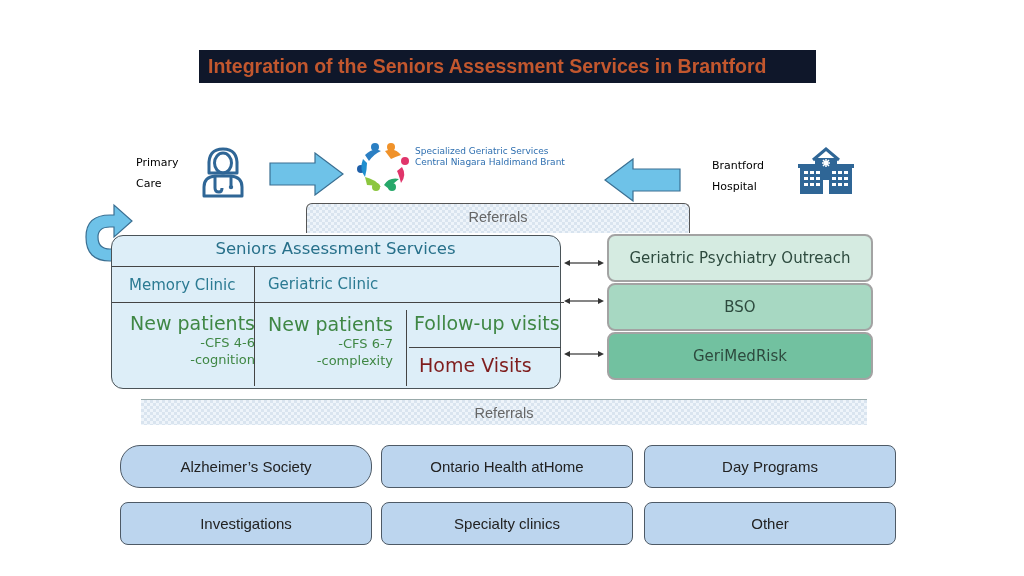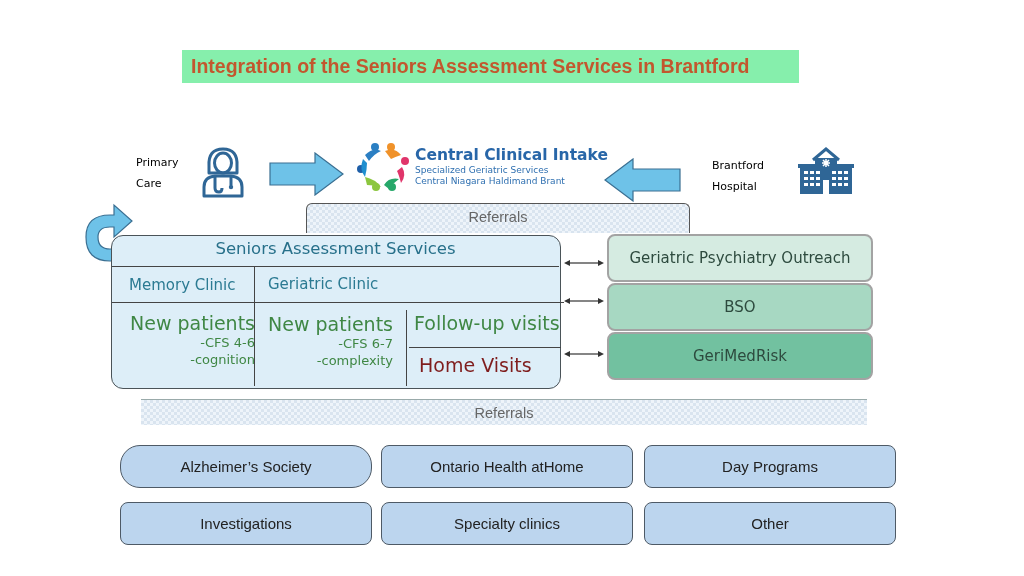--- a/index.html
+++ b/index.html
@@ -1,20 +1,20 @@
 <!DOCTYPE html>
 <html><head>
 <meta charset="utf-8">
 <style>
   html, body { margin:0; padding:0; }
   body { width:1024px; height:576px; background:#ffffff; position:relative; overflow:hidden;
          font-family:"DejaVu Sans", sans-serif; }
   .abs { position:absolute; }
 
-  .title-bar { left:182px; top:50px; width:617px; height:33px; background:#86efac; }
+  .title-bar { left:199px; top:50px; width:617px; height:33px; background:#0f172a; }
   .title-text { left:0; top:0; width:100%; height:100%; display:flex; align-items:center; padding-left:9px;
                 box-sizing:border-box; color:#c2572e; font-family:"Liberation Sans", sans-serif; font-weight:bold; font-size:19.5px; }
 
   .node-label { color:#000000; font-size:11px; line-height:21px; }
 
   .hatch { background-color:#eef4fa;
            background-image:
              linear-gradient(45deg, #d9e4ef 25%, transparent 25%, transparent 75%, #d9e4ef 75%),
              linear-gradient(45deg, #d9e4ef 25%, transparent 25%, transparent 75%, #d9e4ef 75%);
            background-size:6px 6px; background-position:0 0, 3px 3px; }
@@ -78,21 +78,20 @@
   <circle cx="50" cy="20" r="4" fill="#e0356a"></circle>
   <path d="M47 26 Q52 34 46 42 Q44 34 42 30 Z" fill="#e0356a"></path>
   <circle cx="37" cy="46" r="4" fill="#27a86a"></circle>
   <path d="M29 44 Q34 36 44 38 Q38 42 34 48 Z" fill="#27a86a"></path>
   <circle cx="21" cy="46" r="4" fill="#8cc63f"></circle>
   <path d="M10 36 Q20 38 26 46 Q18 44 12 44 Z" fill="#8cc63f"></path>
   <circle cx="6" cy="28" r="4" fill="#1f5fa8"></circle>
   <path d="M8 18 Q4 28 10 36 Q12 28 12 22 Z" fill="#1f8fd0"></path>
 </svg>
 <div class="abs" style="left:415px;top:146px;">
-  <div style="color:#2866a8;font-weight:bold;font-size:15.5px;line-height:19px;">Central Clinical Intake</div>
   <div style="color:#2e6fb0;font-size:9px;line-height:11px;">Specialized Geriatric Services</div>
   <div style="color:#2e6fb0;font-size:9px;line-height:11px;">Central Niagara Haldimand Brant</div>
 </div>
 
 <svg class="abs" style="left:603px;top:158px;" width="78" height="44" viewBox="0 0 78 44">
   <path d="M77 11 L30 11 L30 1 L2 22 L30 43 L30 33 L77 33 Z" fill="#6ec2e8" stroke="#3a6f92" stroke-width="1.2"></path>
 </svg>
 
 <div class="abs node-label" style="left:712px;top:155px;">
   <div>Brantford</div>

